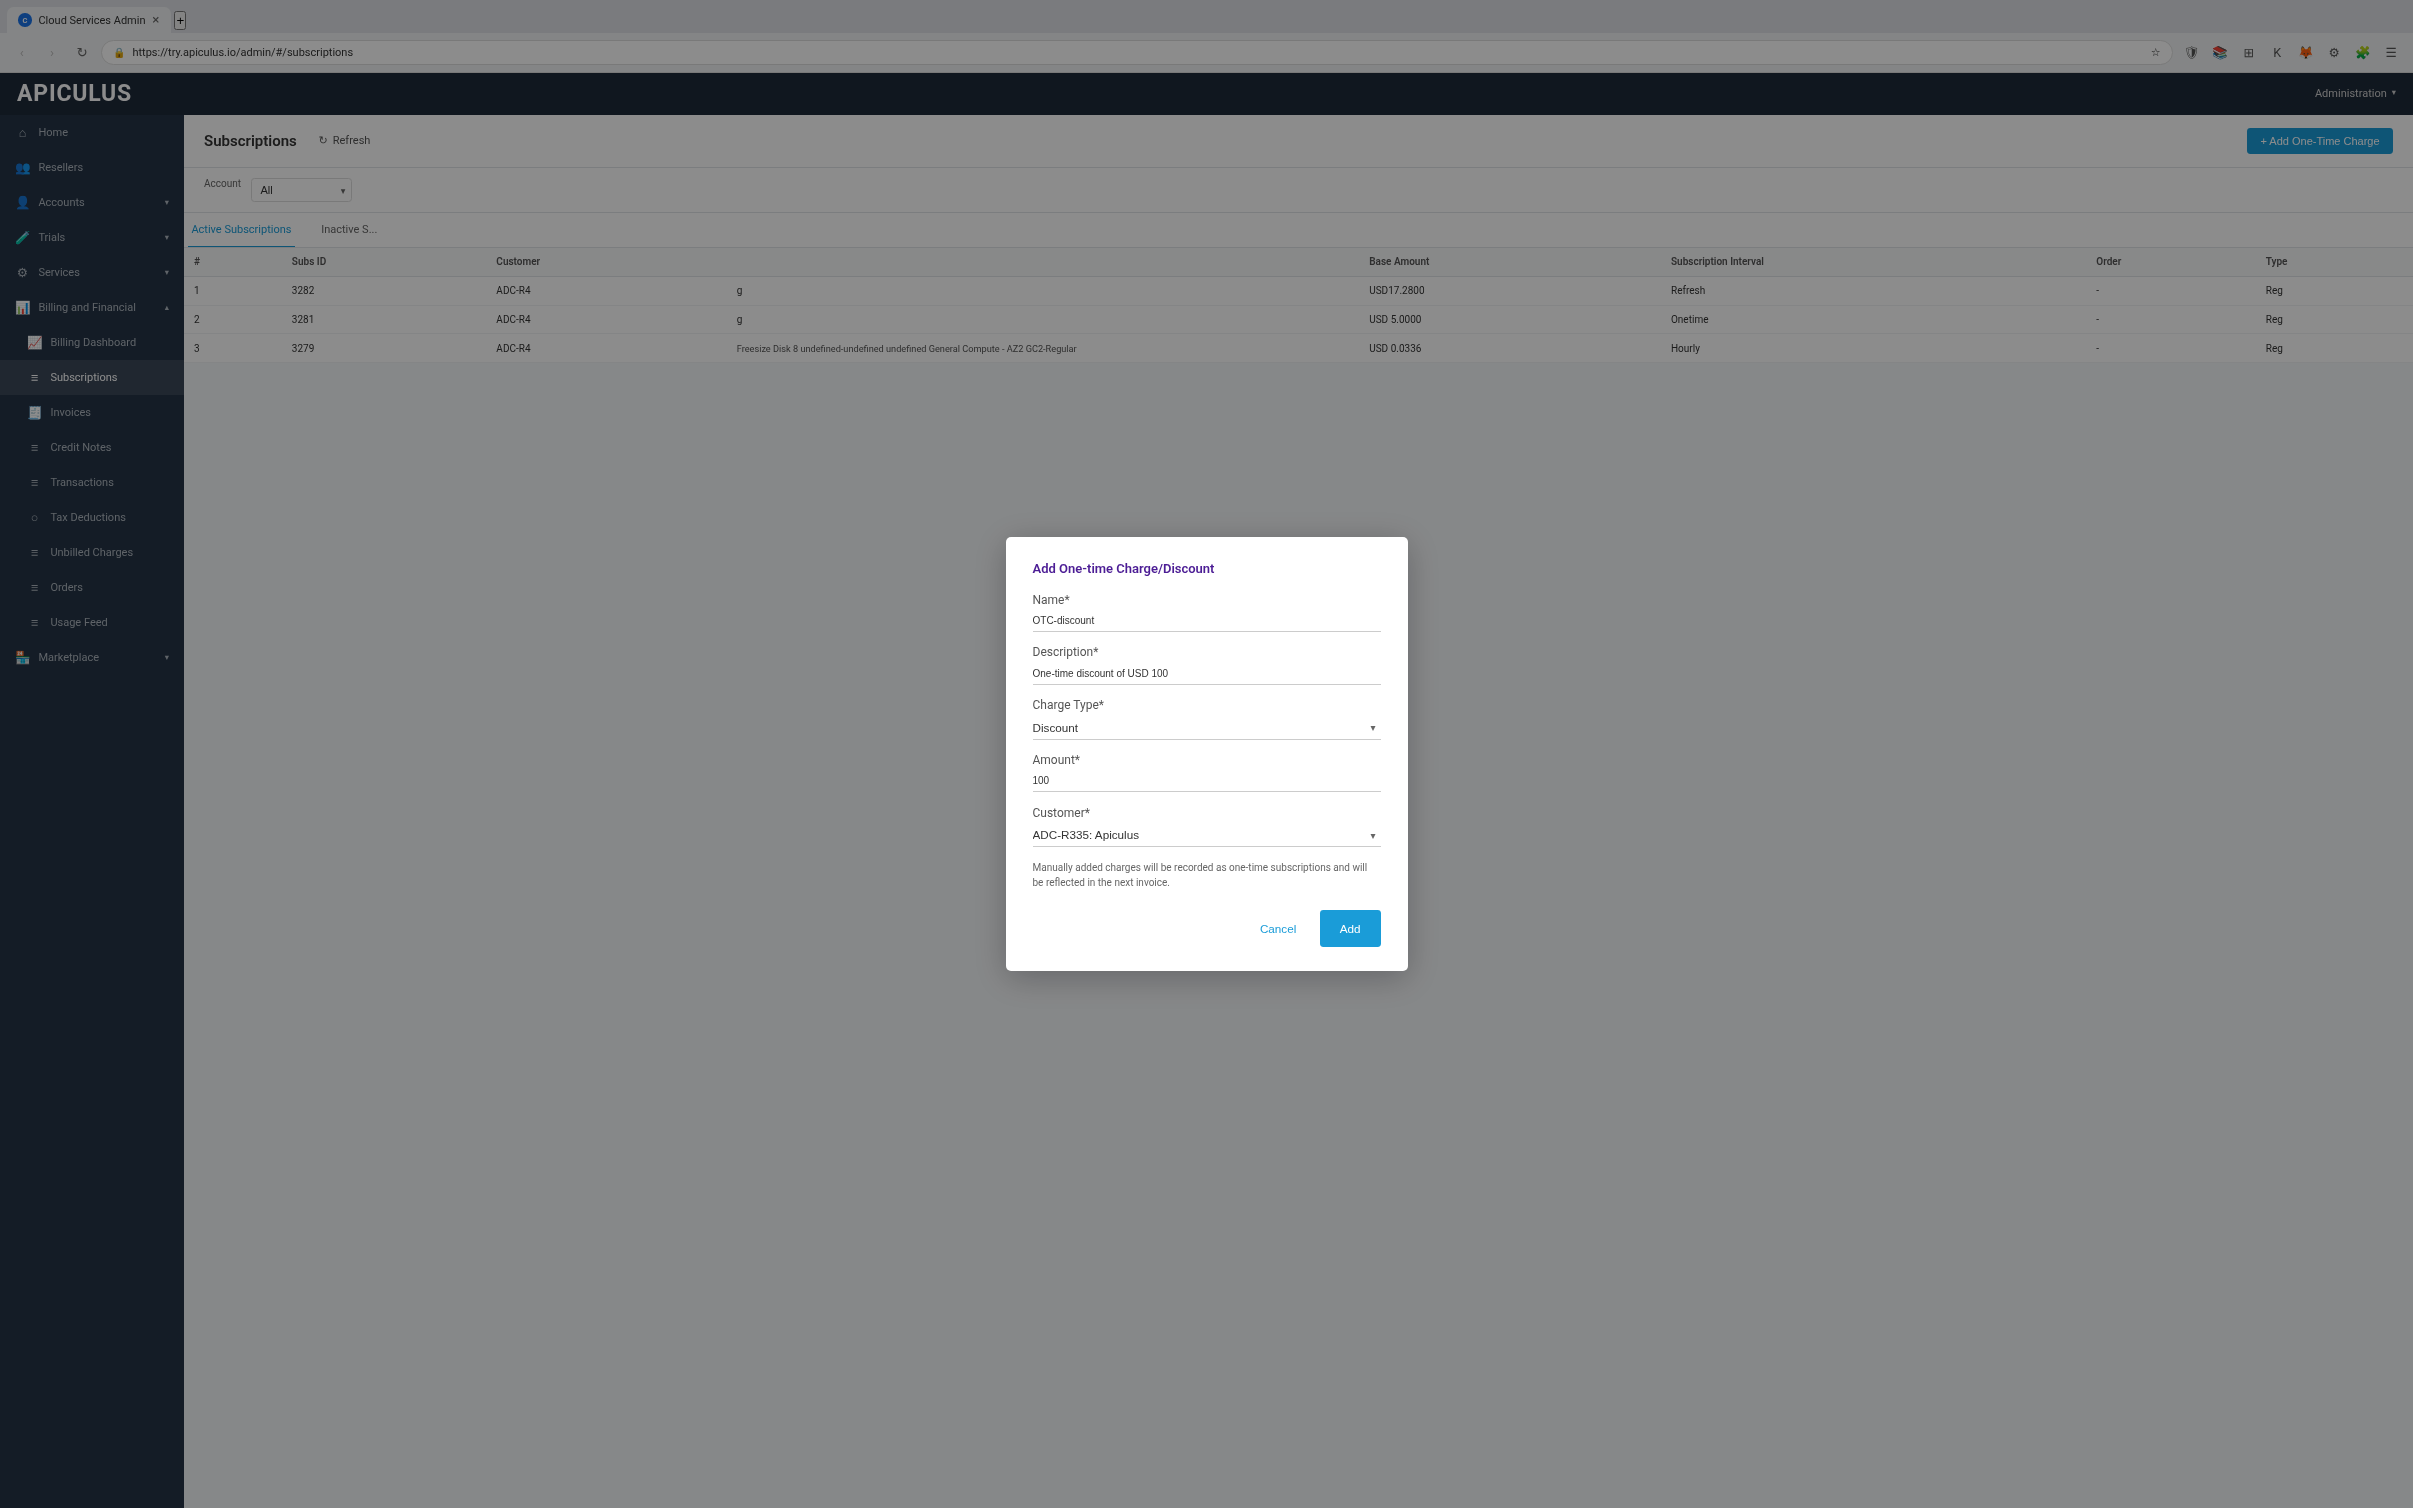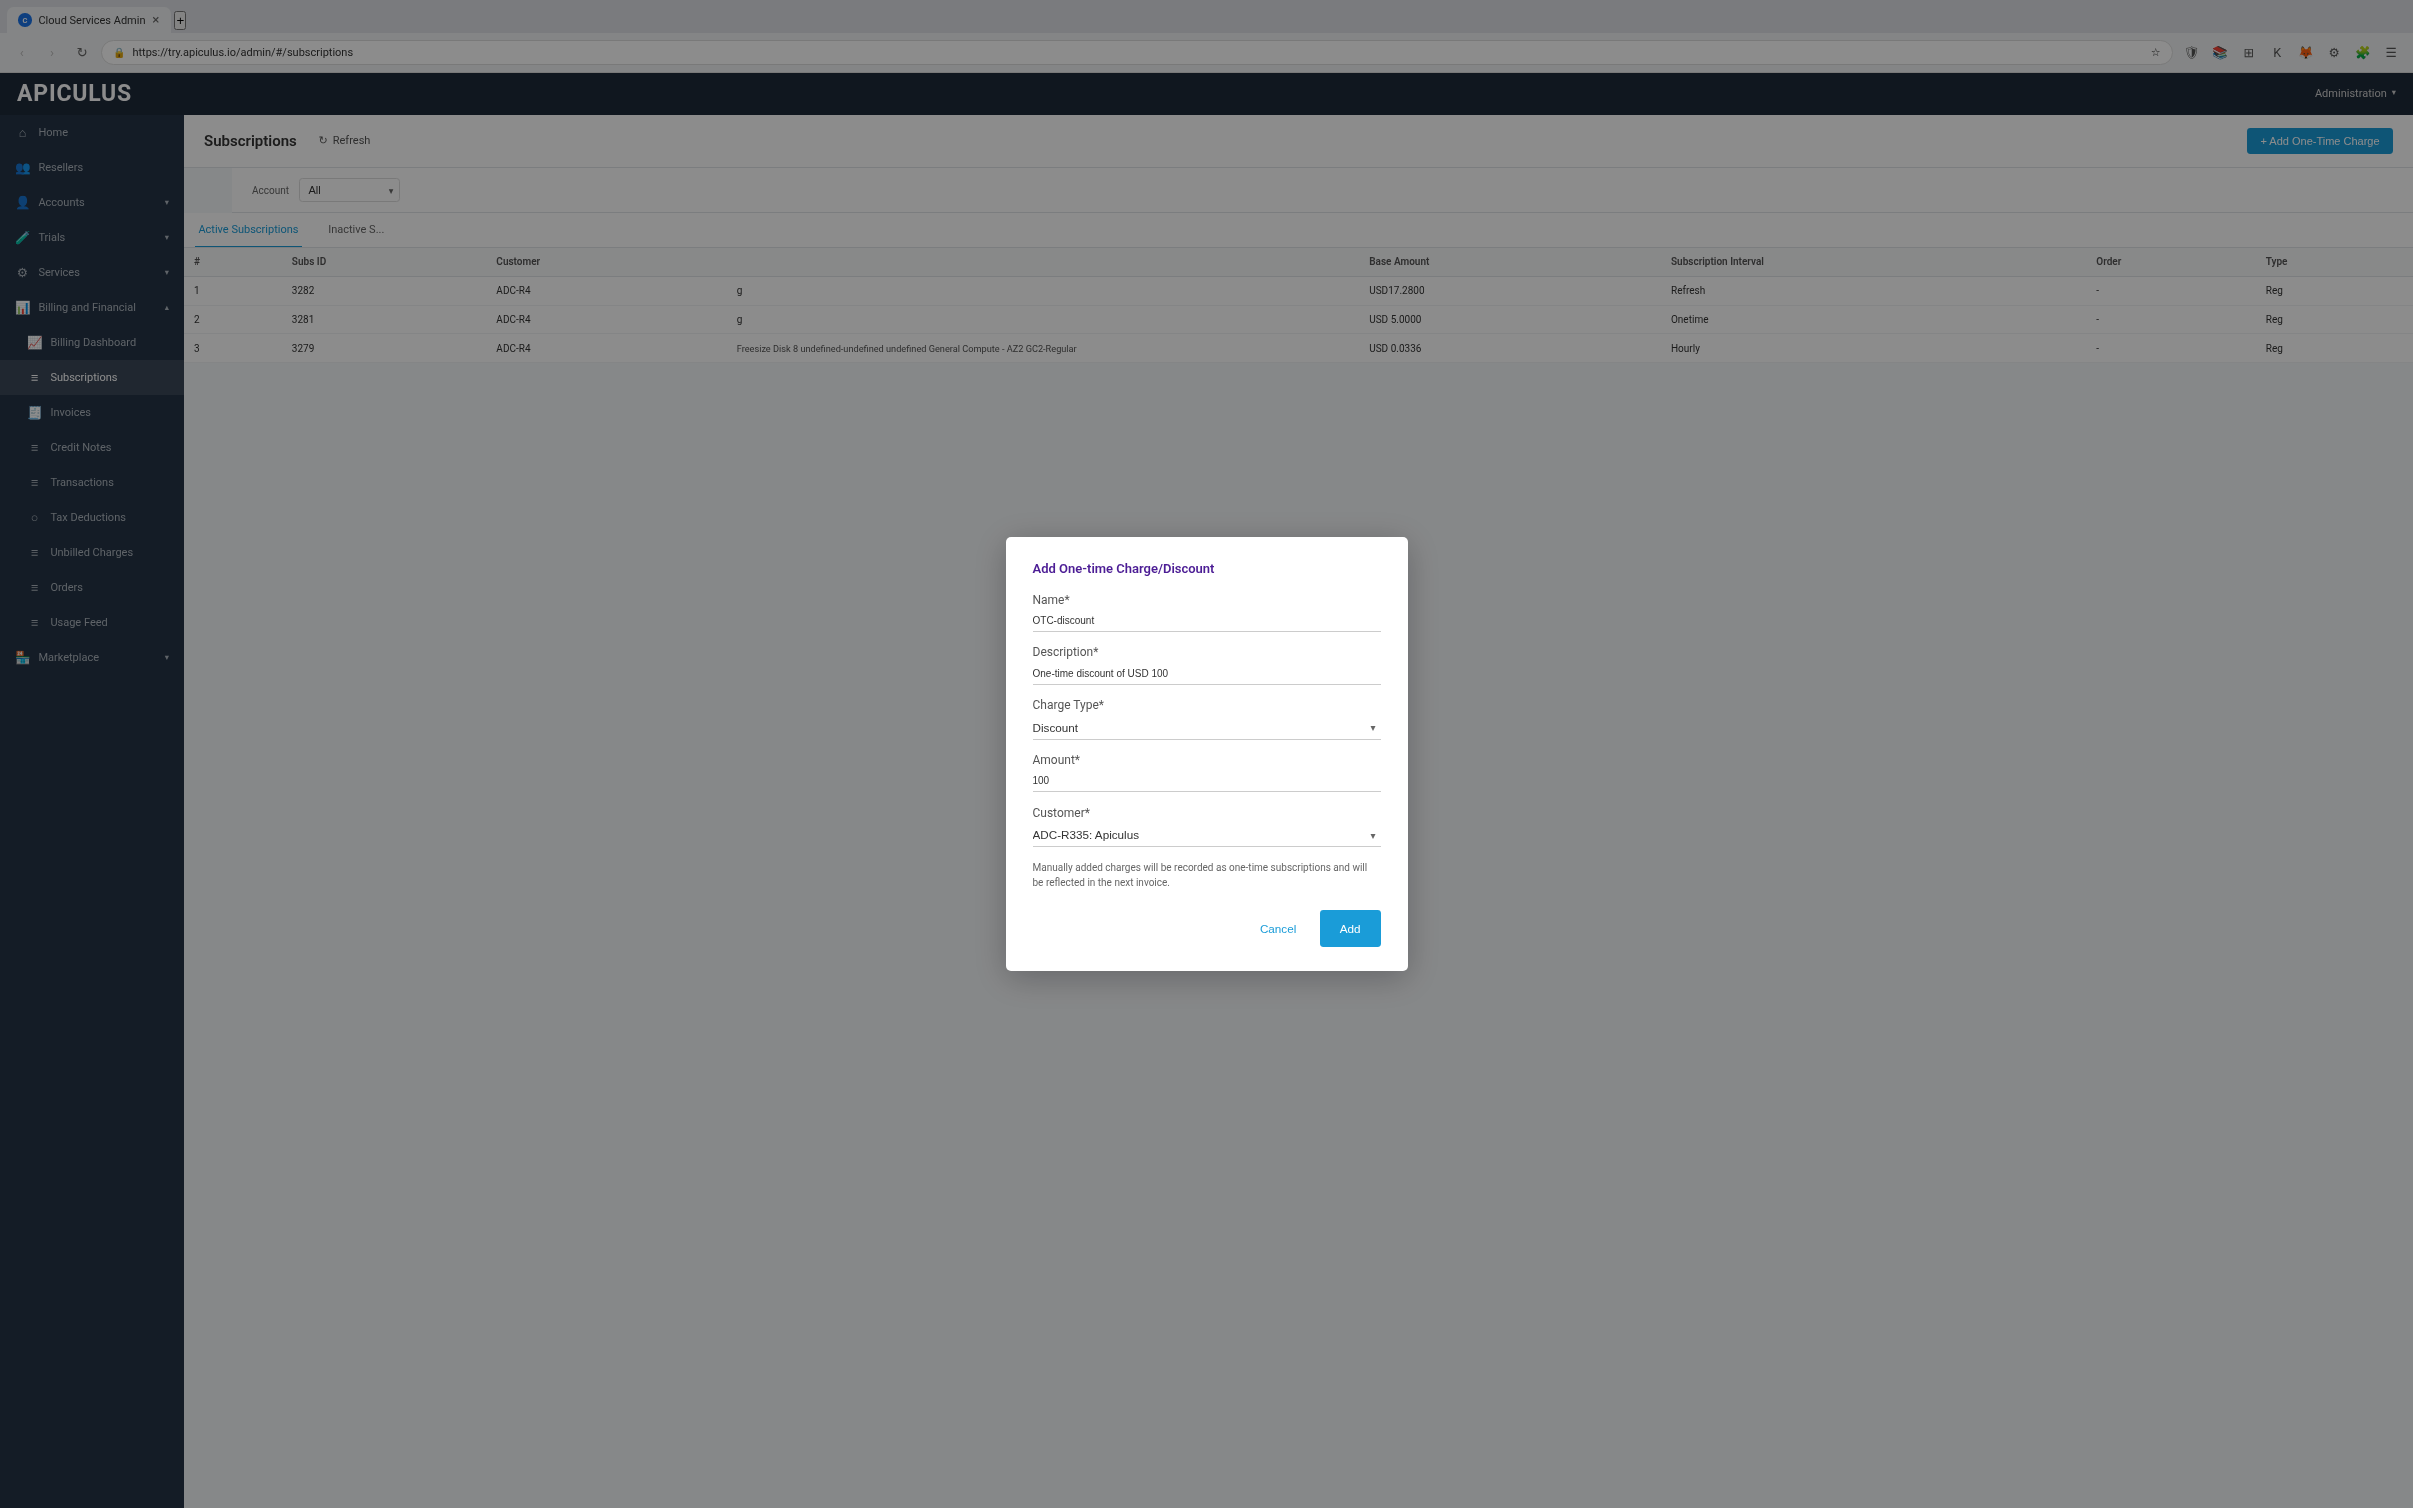--- a/index.html
+++ b/index.html
@@ -37,25 +37,25 @@
     .sidebar-item .label { flex: 1; }
     .sidebar-item .chevron { font-size: 8.4px; }
 
     
     .main-content { flex: 1; background: #f5f7fa; overflow: auto; }
     .main-header { background: white; padding: 13.4px 20px; border-bottom: 0.8px solid #e0e4e8; display: flex; align-items: center; gap: 13.4px; }
     .main-title { font-size: 15px; font-weight: 600; color: #333; }
     .refresh-btn { display: flex; align-items: center; gap: 5px; color: #555; cursor: pointer; font-size: 11px; padding: 5px 8.4px; border-radius: 3.4px; }
     .add-btn { margin-left: auto; background: #1a9cd8; color: white; border: none; border-radius: 3.4px; padding: 6.7px 13.4px; font-size: 11px; cursor: pointer; display: flex; align-items: center; gap: 5px; }
 
-    .tabs-bar { background: white; padding: 0 11px; border-bottom: 0.8px solid #e0e4e8; }
+    .tabs-bar { background: white; padding: 0 4px; border-bottom: 0.8px solid #e0e4e8; }
     .tab-link { display: inline-block; padding: 10px 3.4px; margin-right: 20px; font-size: 11px; color: #666; cursor: pointer; border-bottom: 1.7px solid transparent; }
     .tab-link.active { color: #1a9cd8; border-bottom-color: #1a9cd8; }
 
-    .filter-bar { background: white; padding: 10px 20px; border-bottom: 0.8px solid #e0e4e8; display: flex; align-items: center; gap: 10px; margin-left: 48px; }
+    .filter-bar { background: white; padding: 10px 20px; border-bottom: 0.8px solid #e0e4e8; display: flex; gap: 10px; }
     .filter-label { font-size: 10px; color: #666; }
     .filter-select { padding: 5px 23.5px 5px 8.4px; border: 0.8px solid #ddd; border-radius: 3.4px; font-size: 11px; background: white; appearance: none; color: #333; min-width: 101px; }
 
     .table-container { padding: 0; }
     table { width: 100%; border-collapse: collapse; background: white; font-size: 10px; }
     th { background: #f8f9fa; padding: 8.4px 10px; text-align: left; color: #555; font-weight: 600; border-bottom: 0.8px solid #e0e4e8; white-space: nowrap; }
     td { padding: 8.4px 10px; border-bottom: 0.8px solid #f0f2f5; color: #333; vertical-align: top; }
 
     
     .modal-overlay { position: fixed; inset: 0; background: rgba(0,0,0,0.45); display: flex; align-items: center; justify-content: center; z-index: 1000; }

